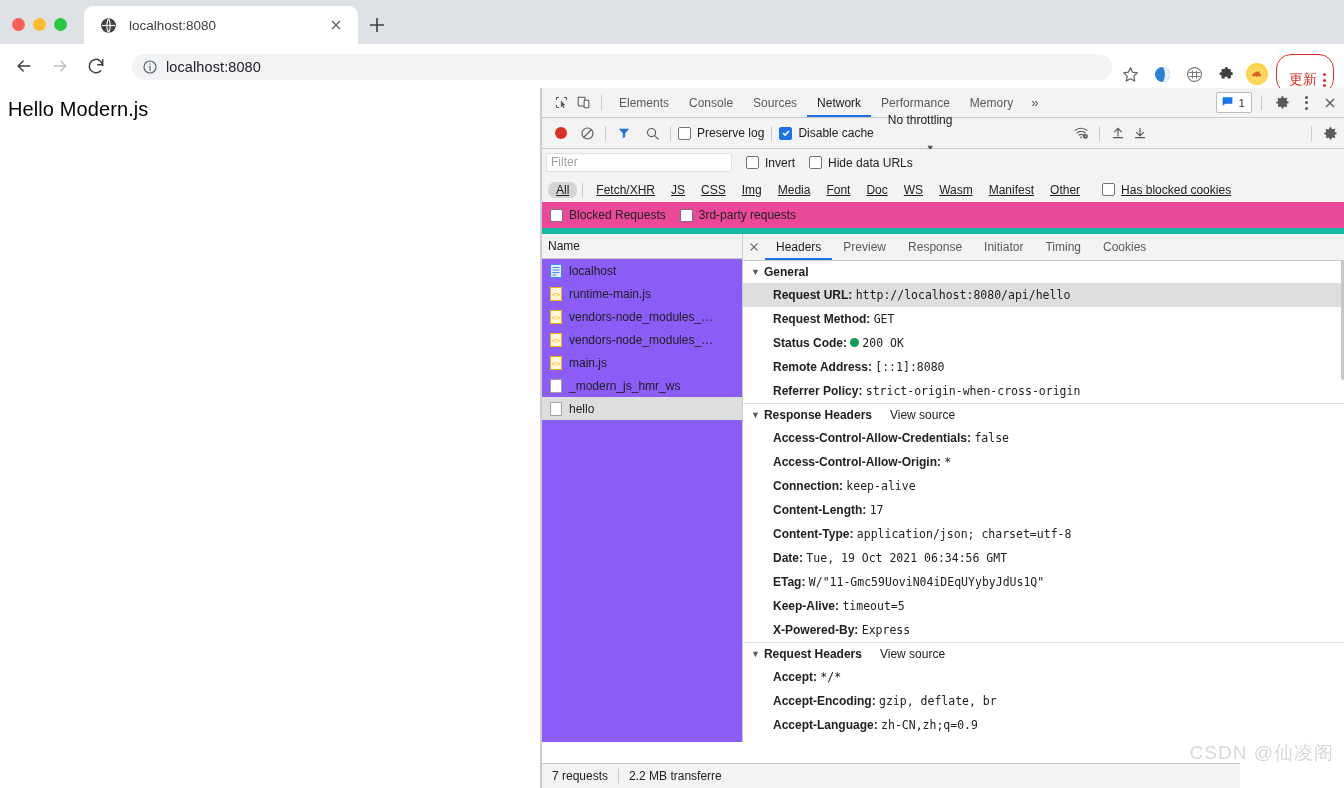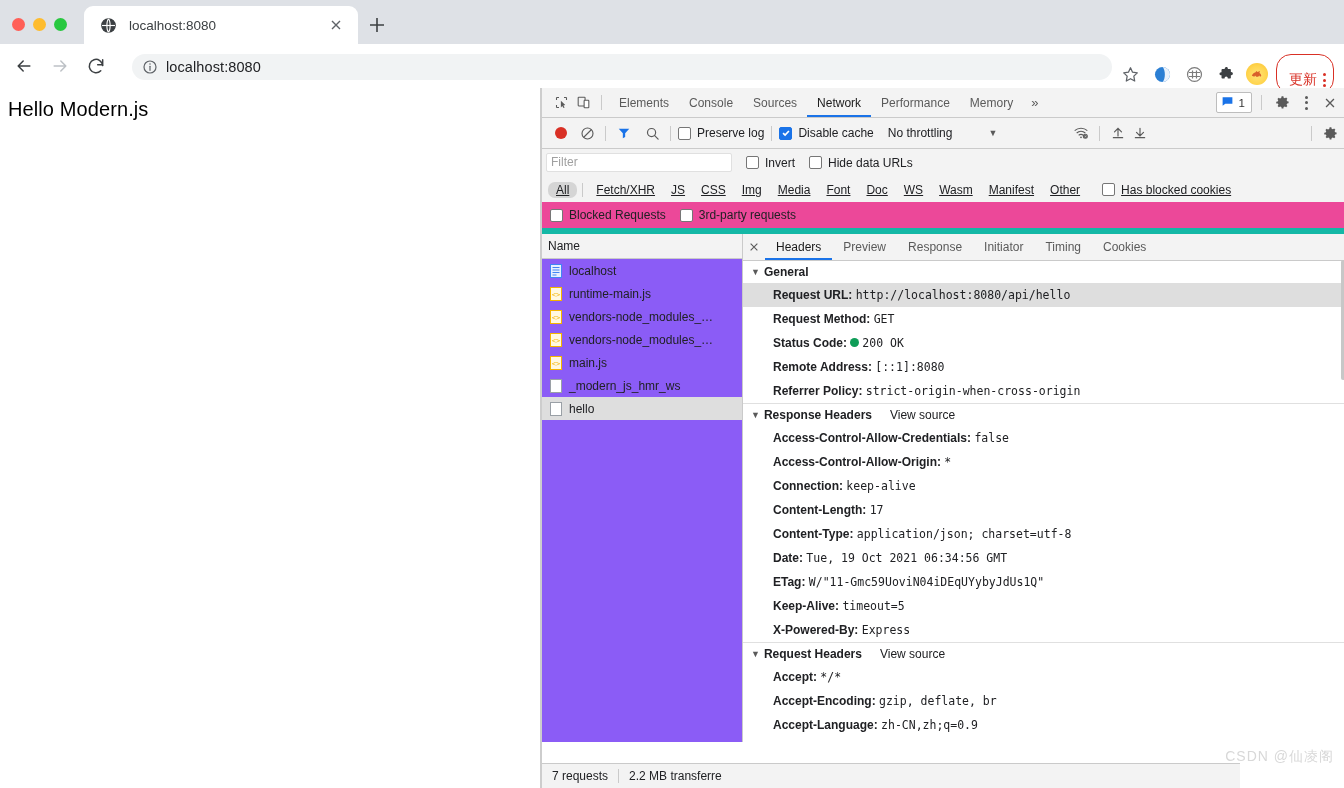--- a/index.html
+++ b/index.html
@@ -124,21 +124,21 @@
   .rec-dot { width: 12px; height: 12px; border-radius: 50%; background: #d93025; }
   .cb { display: flex; align-items: center; gap: 6px; font-size: 12px; color: #202124; }
   .cbox {
     width: 13px; height: 13px; border: 1px solid #767676; border-radius: 2px; background: #fff;
     flex: 0 0 auto; box-sizing: border-box;
   }
   .cbox.checked {
     background: #1a73e8; border-color: #1a73e8;
     display: flex; align-items: center; justify-content: center;
   }
-  .throttle { display: flex; align-items: center; gap: 16px; font-size: 12px; color:#202124; }
+  .throttle { display: flex; align-items: center; gap: 16px; font-size: 12px; color:#202124;flex-direction:column; }
   .throttle .arrow { margin-left: 20px; color:#5a5a5a; font-size: 9px; }
   .dt-toolbar-right { position: absolute; right: 4px; top: 0; height: 30px; display: flex; align-items: center; }
 
   .filterbar {
     height: 27px; background: #f3f3f3; display: flex; align-items: center;
     border-bottom: 1px solid transparent; position: relative;
   }
   .filter-input {
     margin-left: 4px; width: 186px; height: 19px; background: #fff;
     border: 1px solid #e0e0e0; box-sizing: border-box; border-radius: 2px;
@@ -209,21 +209,21 @@
     background: #f3f3f3; border-top: 1px solid #cacaca;
     display: flex; align-items: center; font-size: 12px; color: #202124;
     box-sizing: border-box;
   }
   .sb-item { padding: 0 10px; white-space: nowrap; overflow: hidden; }
   .sb-div { width:1px; height: 14px; background:#cacaca; }
   .sb-clip { width: 200px; overflow: hidden; display: flex; align-items: center; flex: 0 0 200px; }
 
   .watermark {
     position: absolute; right: 10px; bottom: 22px;
-    font-size: 14px; color: #d8d8d8; letter-spacing: 1px;
+    font-size: 19px; color: #d8d8d8; letter-spacing: 1px;
     pointer-events: none;
   }
   .scroll-v {
     position: absolute; right: 0; top: 26px; width: 4px; height: 120px;
     background: #c7c7c7; border-radius: 2px;
   }
 </style>
 </head>
 <body>
 

